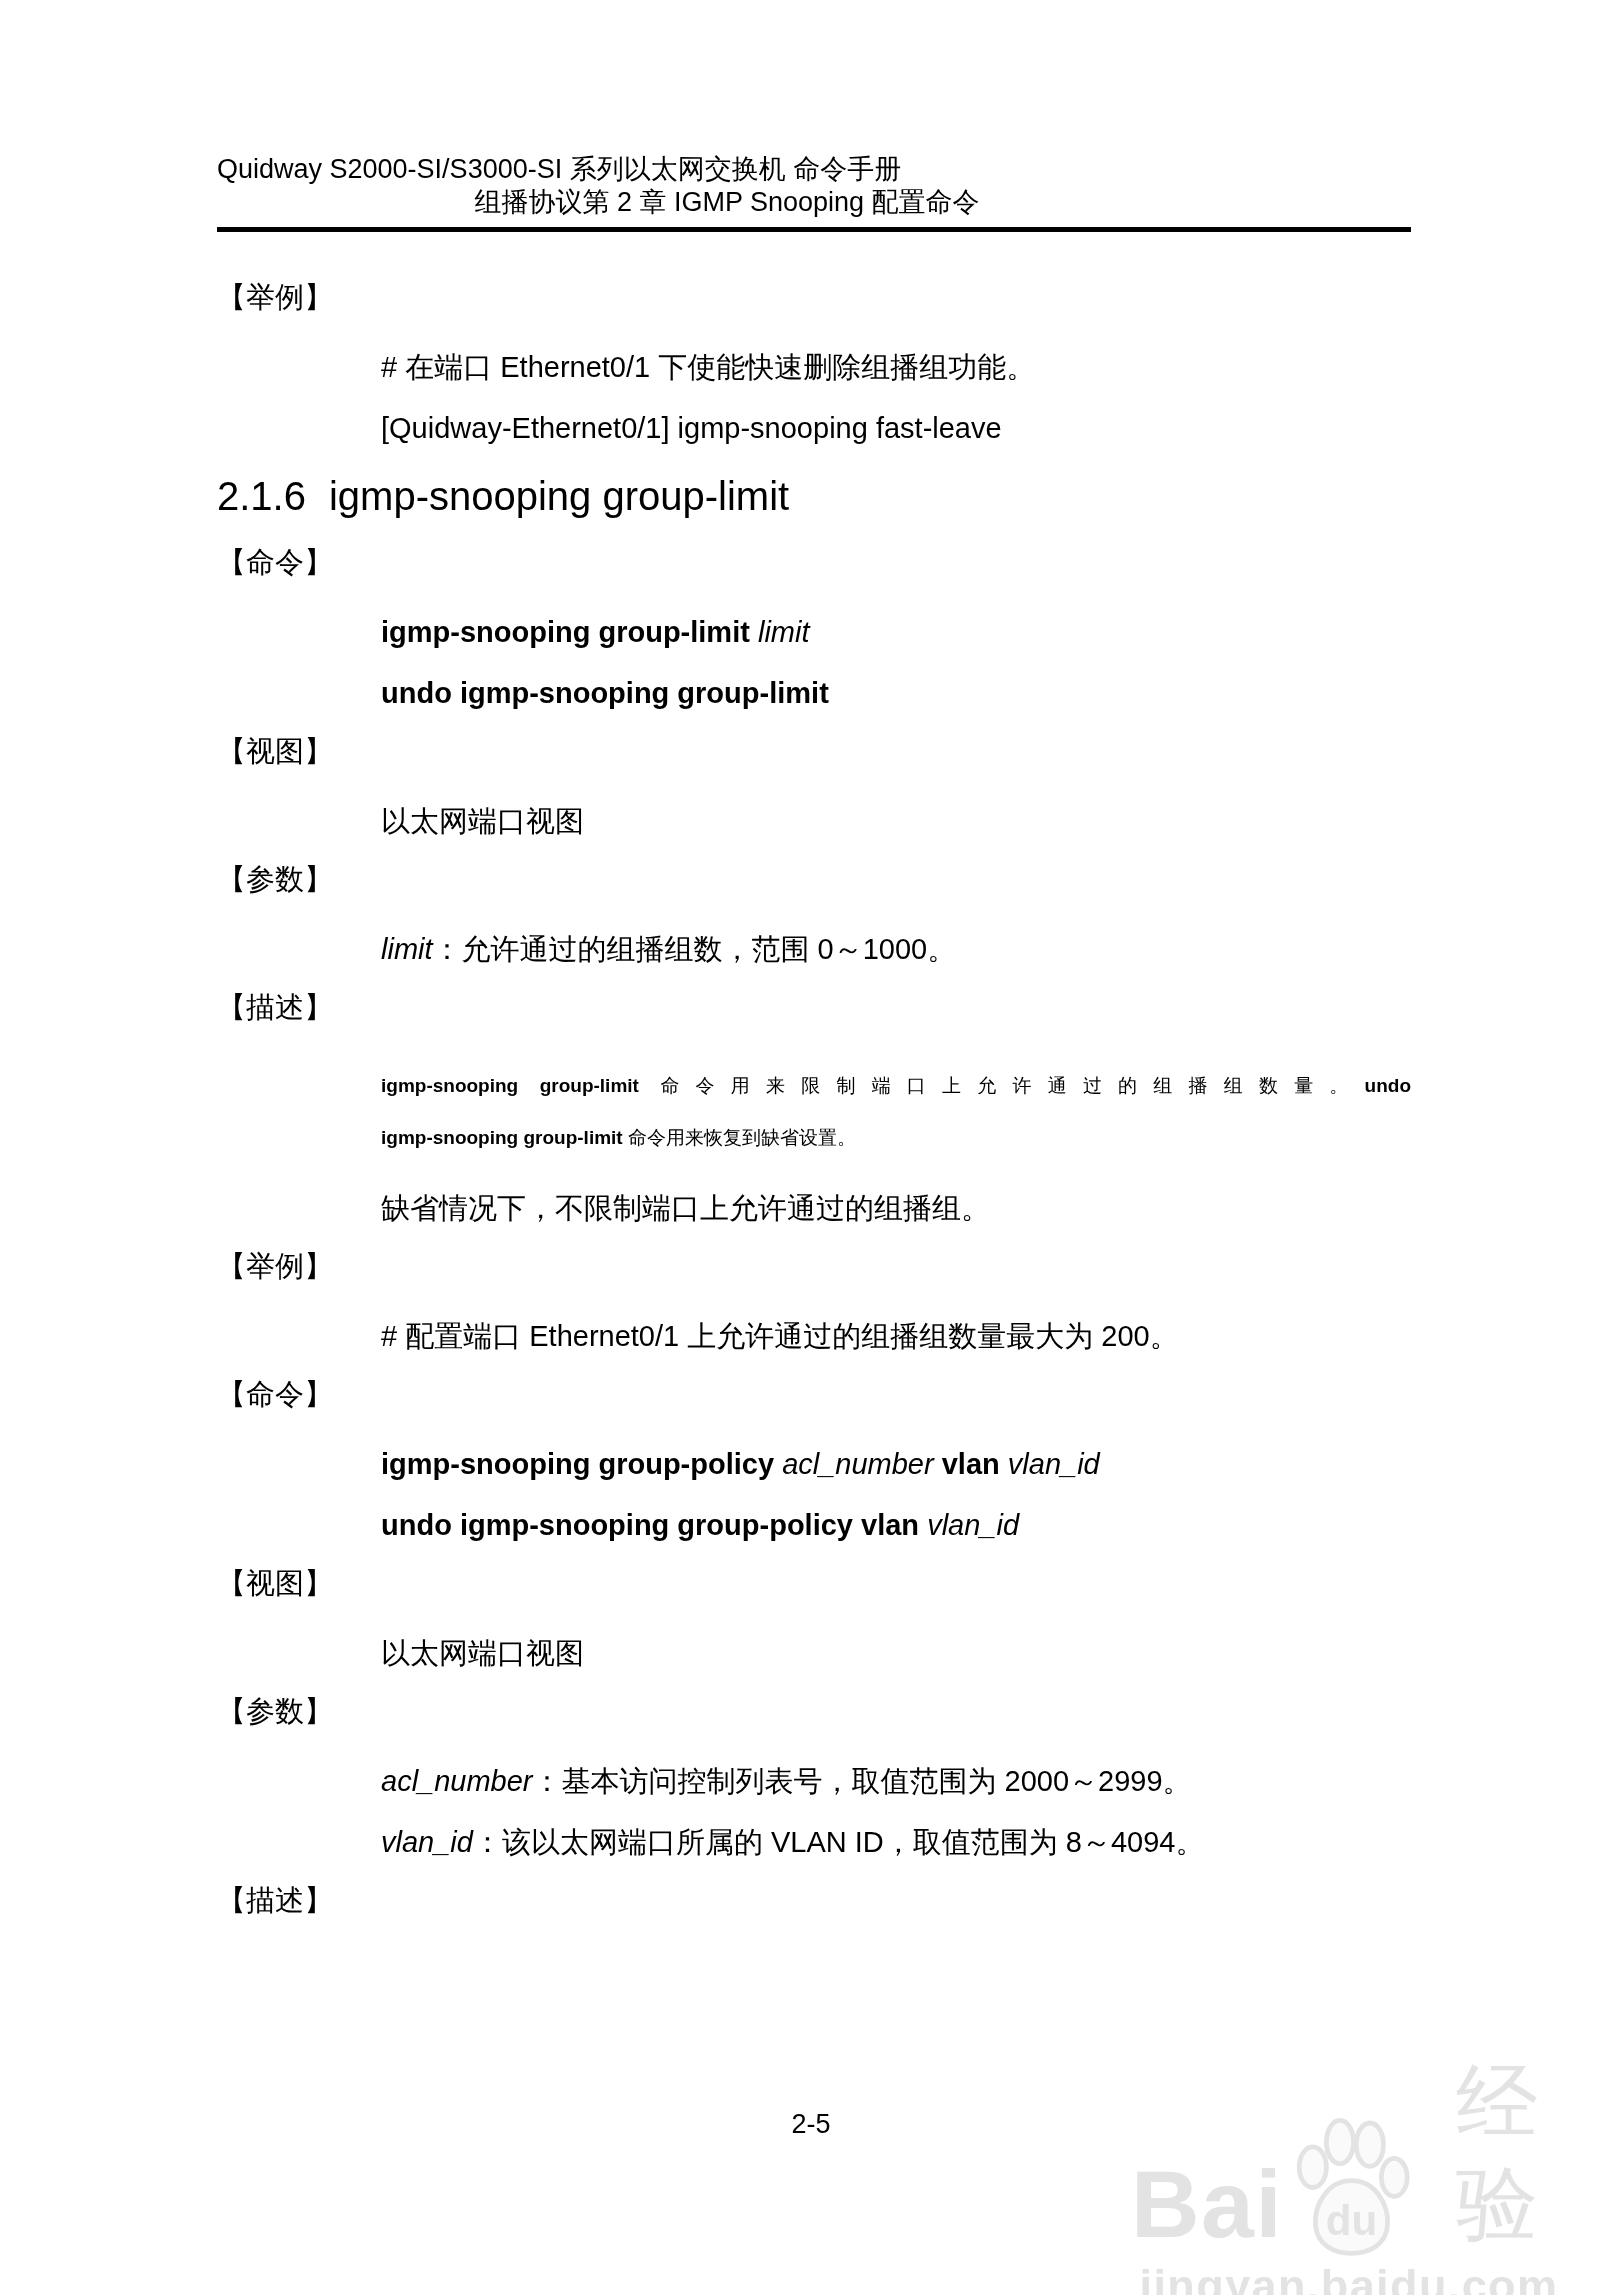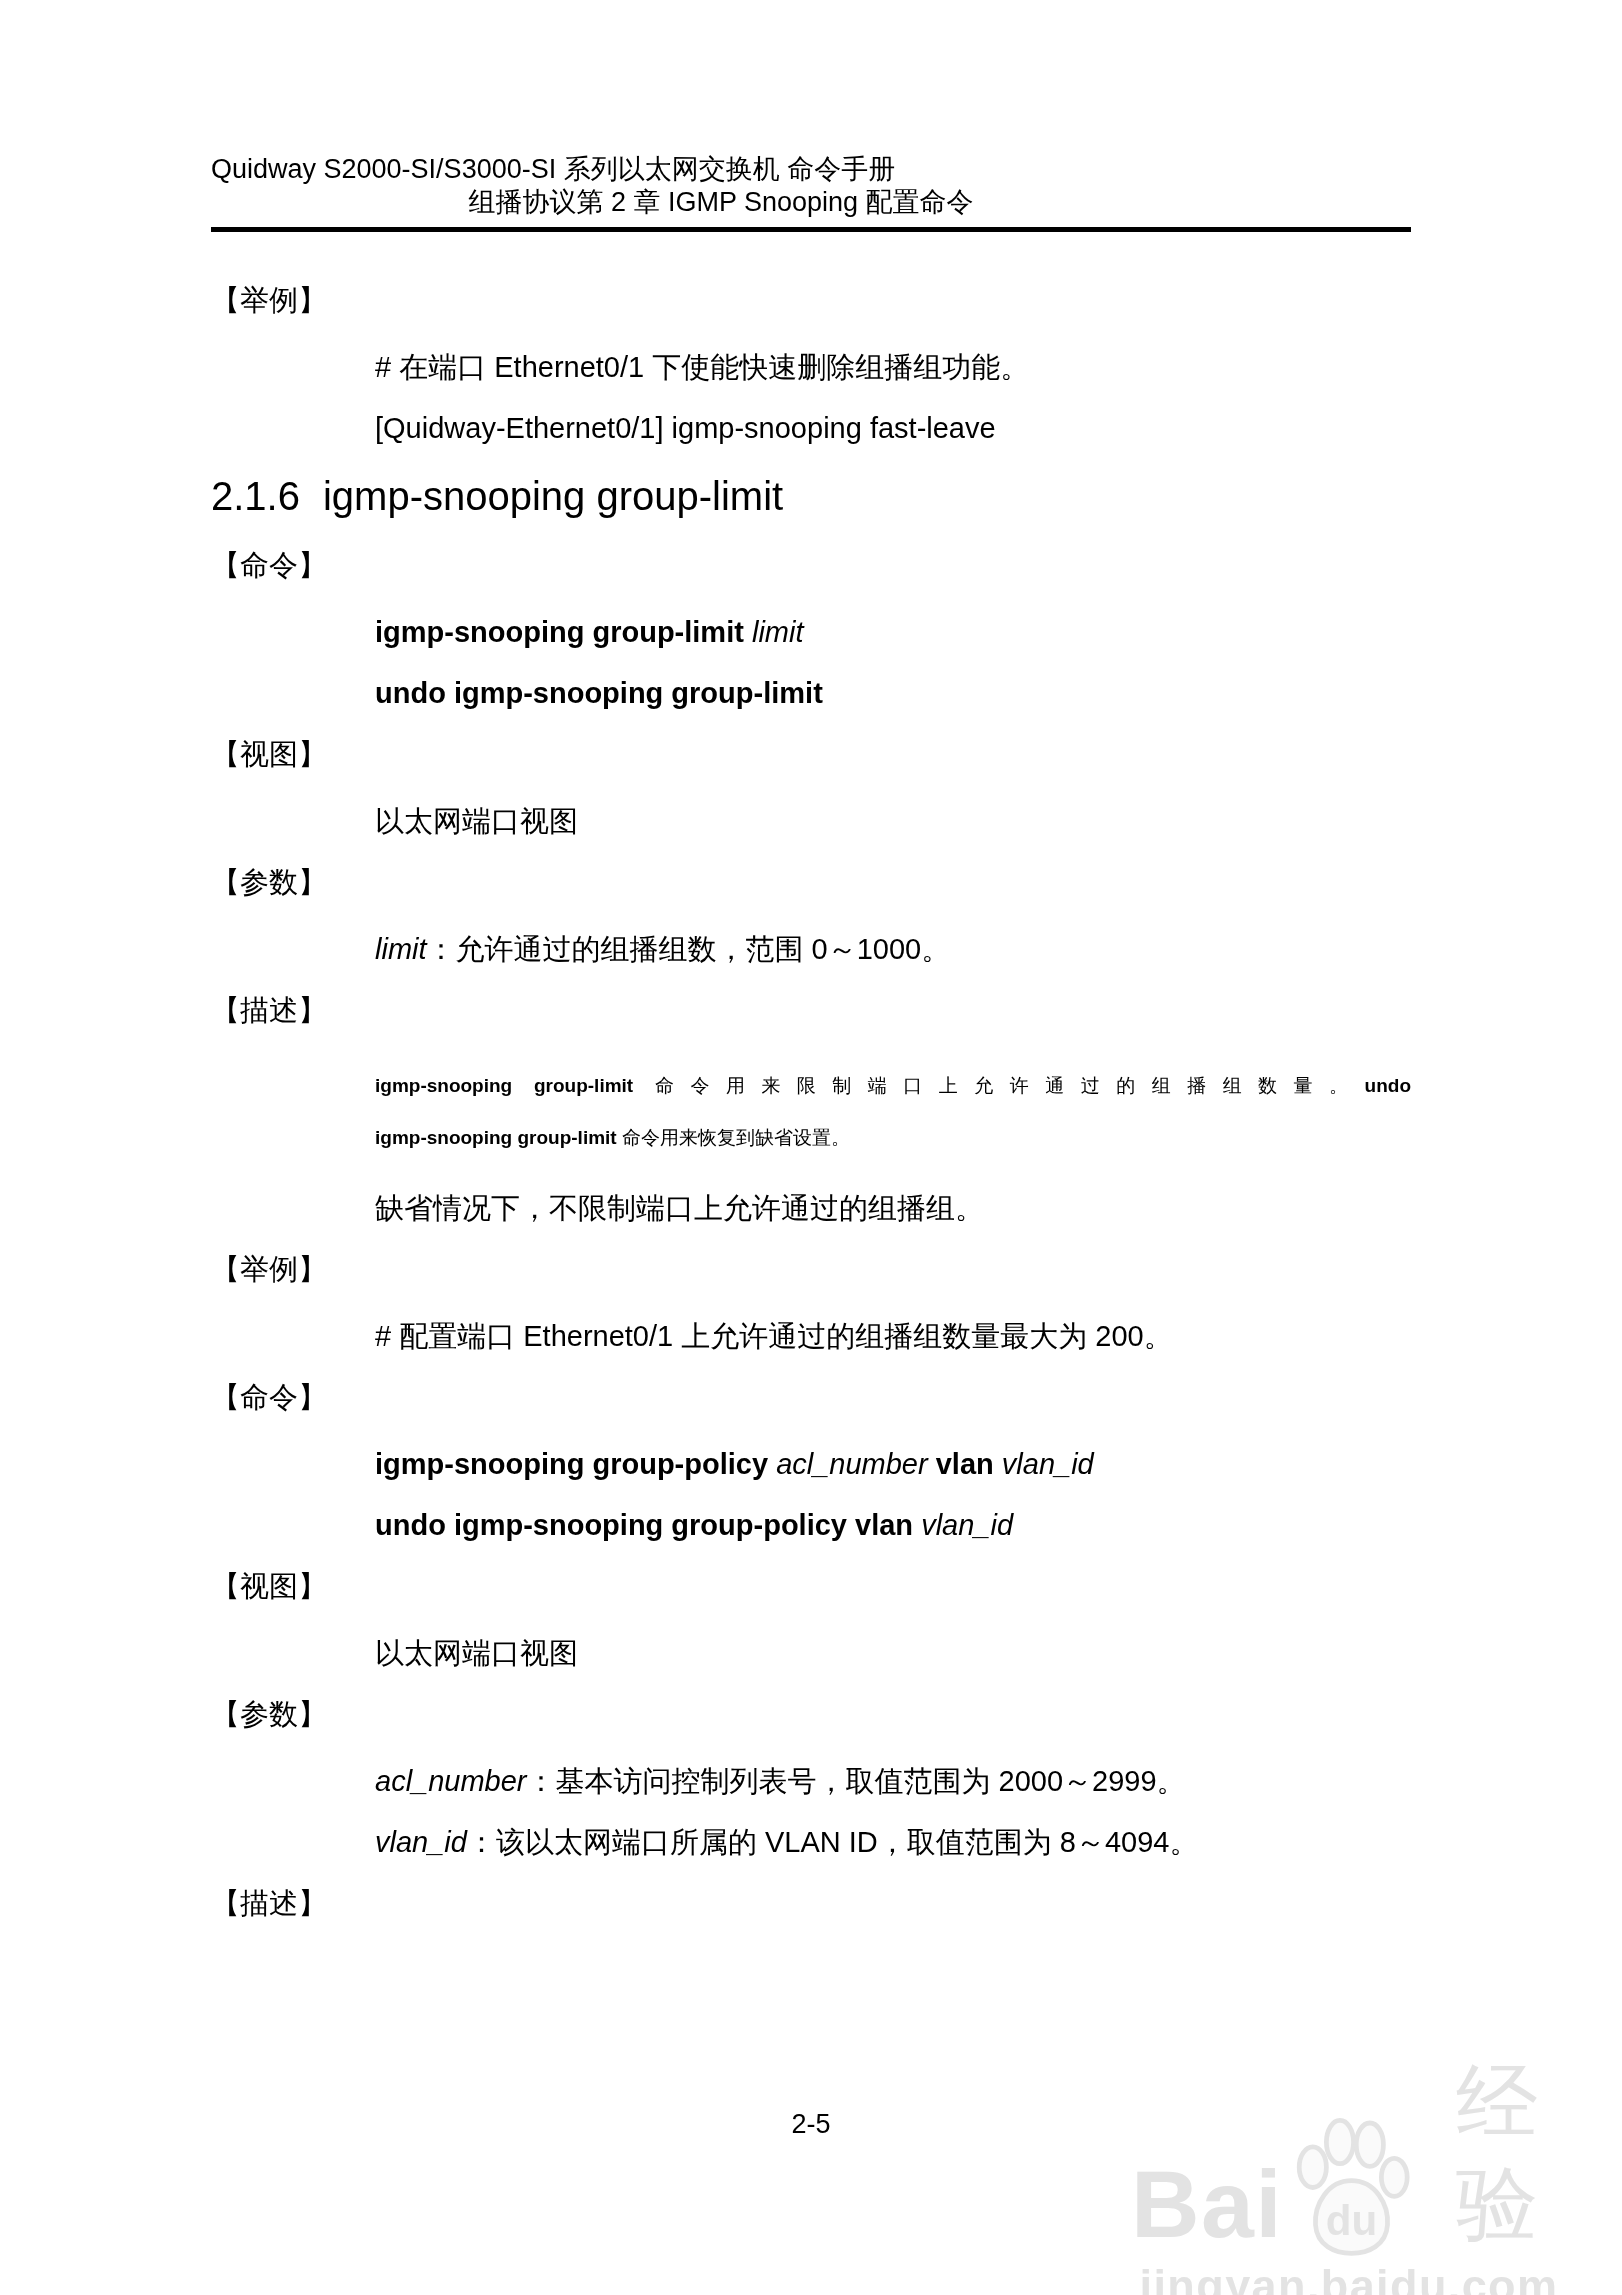--- a/index.html
+++ b/index.html
@@ -5,20 +5,21 @@
   * { margin: 0; padding: 0; box-sizing: border-box; }
   html, body { background: #ffffff; }
   .page {
     position: relative;
     width: 1622px;
     height: 2295px;
     background: #ffffff;
     font-family: "Liberation Sans", "DejaVu Sans", sans-serif;
     color: #000000;
     overflow: hidden;
+    padding-left: 6px;
   }
   
   .header {
     padding: 153px 211px 9.5px 211px;
     border-bottom: 4.8px solid #000000;
     margin: 0 0 0 0;
   }
   .header { width: 1411px; border-bottom: none; padding-bottom: 0; }
   .header-rule {
     margin: 8.2px 211px 0 211px;
@@ -28,21 +29,21 @@
   .hline { font-size: 27px; line-height: 33px; white-space: nowrap; }
   .hline2 { display: flex; justify-content: center; align-items: baseline; margin-left: 31px; }
   
   .content {
     padding: 37px 211px 0 211px;
   }
   .section-label {
     font-size: 29px;
     line-height: 34px;
     margin: 13.6px 0 33px 0;
-    font-family: Liberation Sans, sans-serif;
+    font-family: Liberation Mono, monospace;
   }
   .text-line {
     font-size: 29px;
     line-height: 34px;
     margin: 0 0 27px 164px;
   }
   .paragraph {
     margin: 0 0 27px 164px;
   }
   .para-line {

